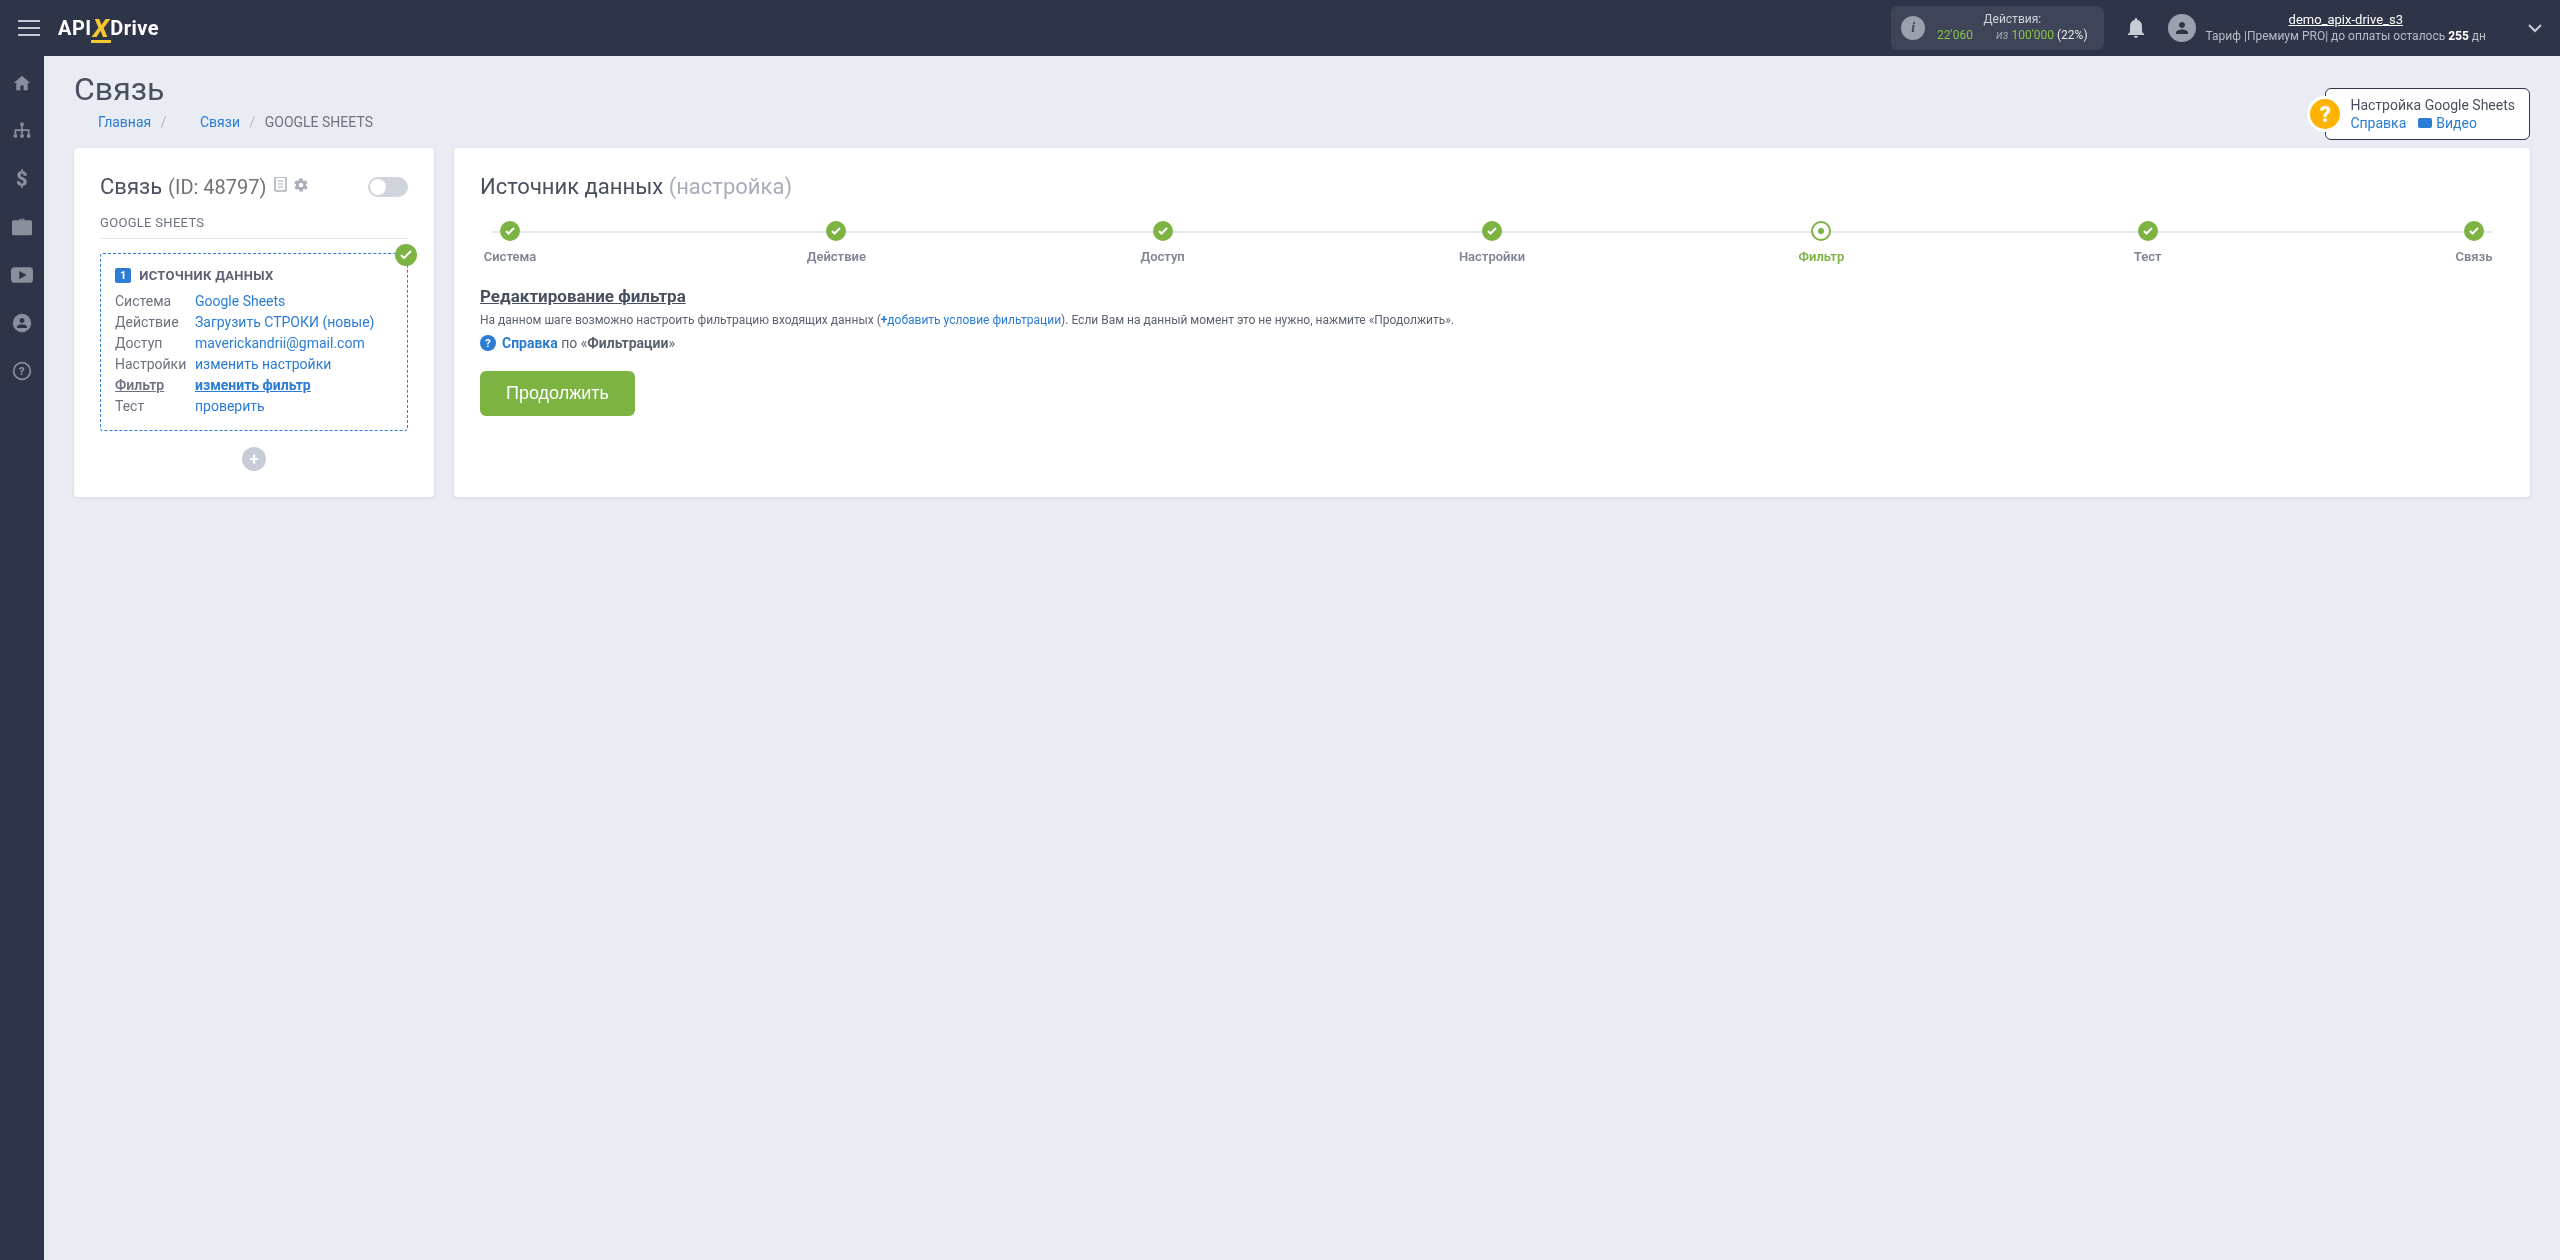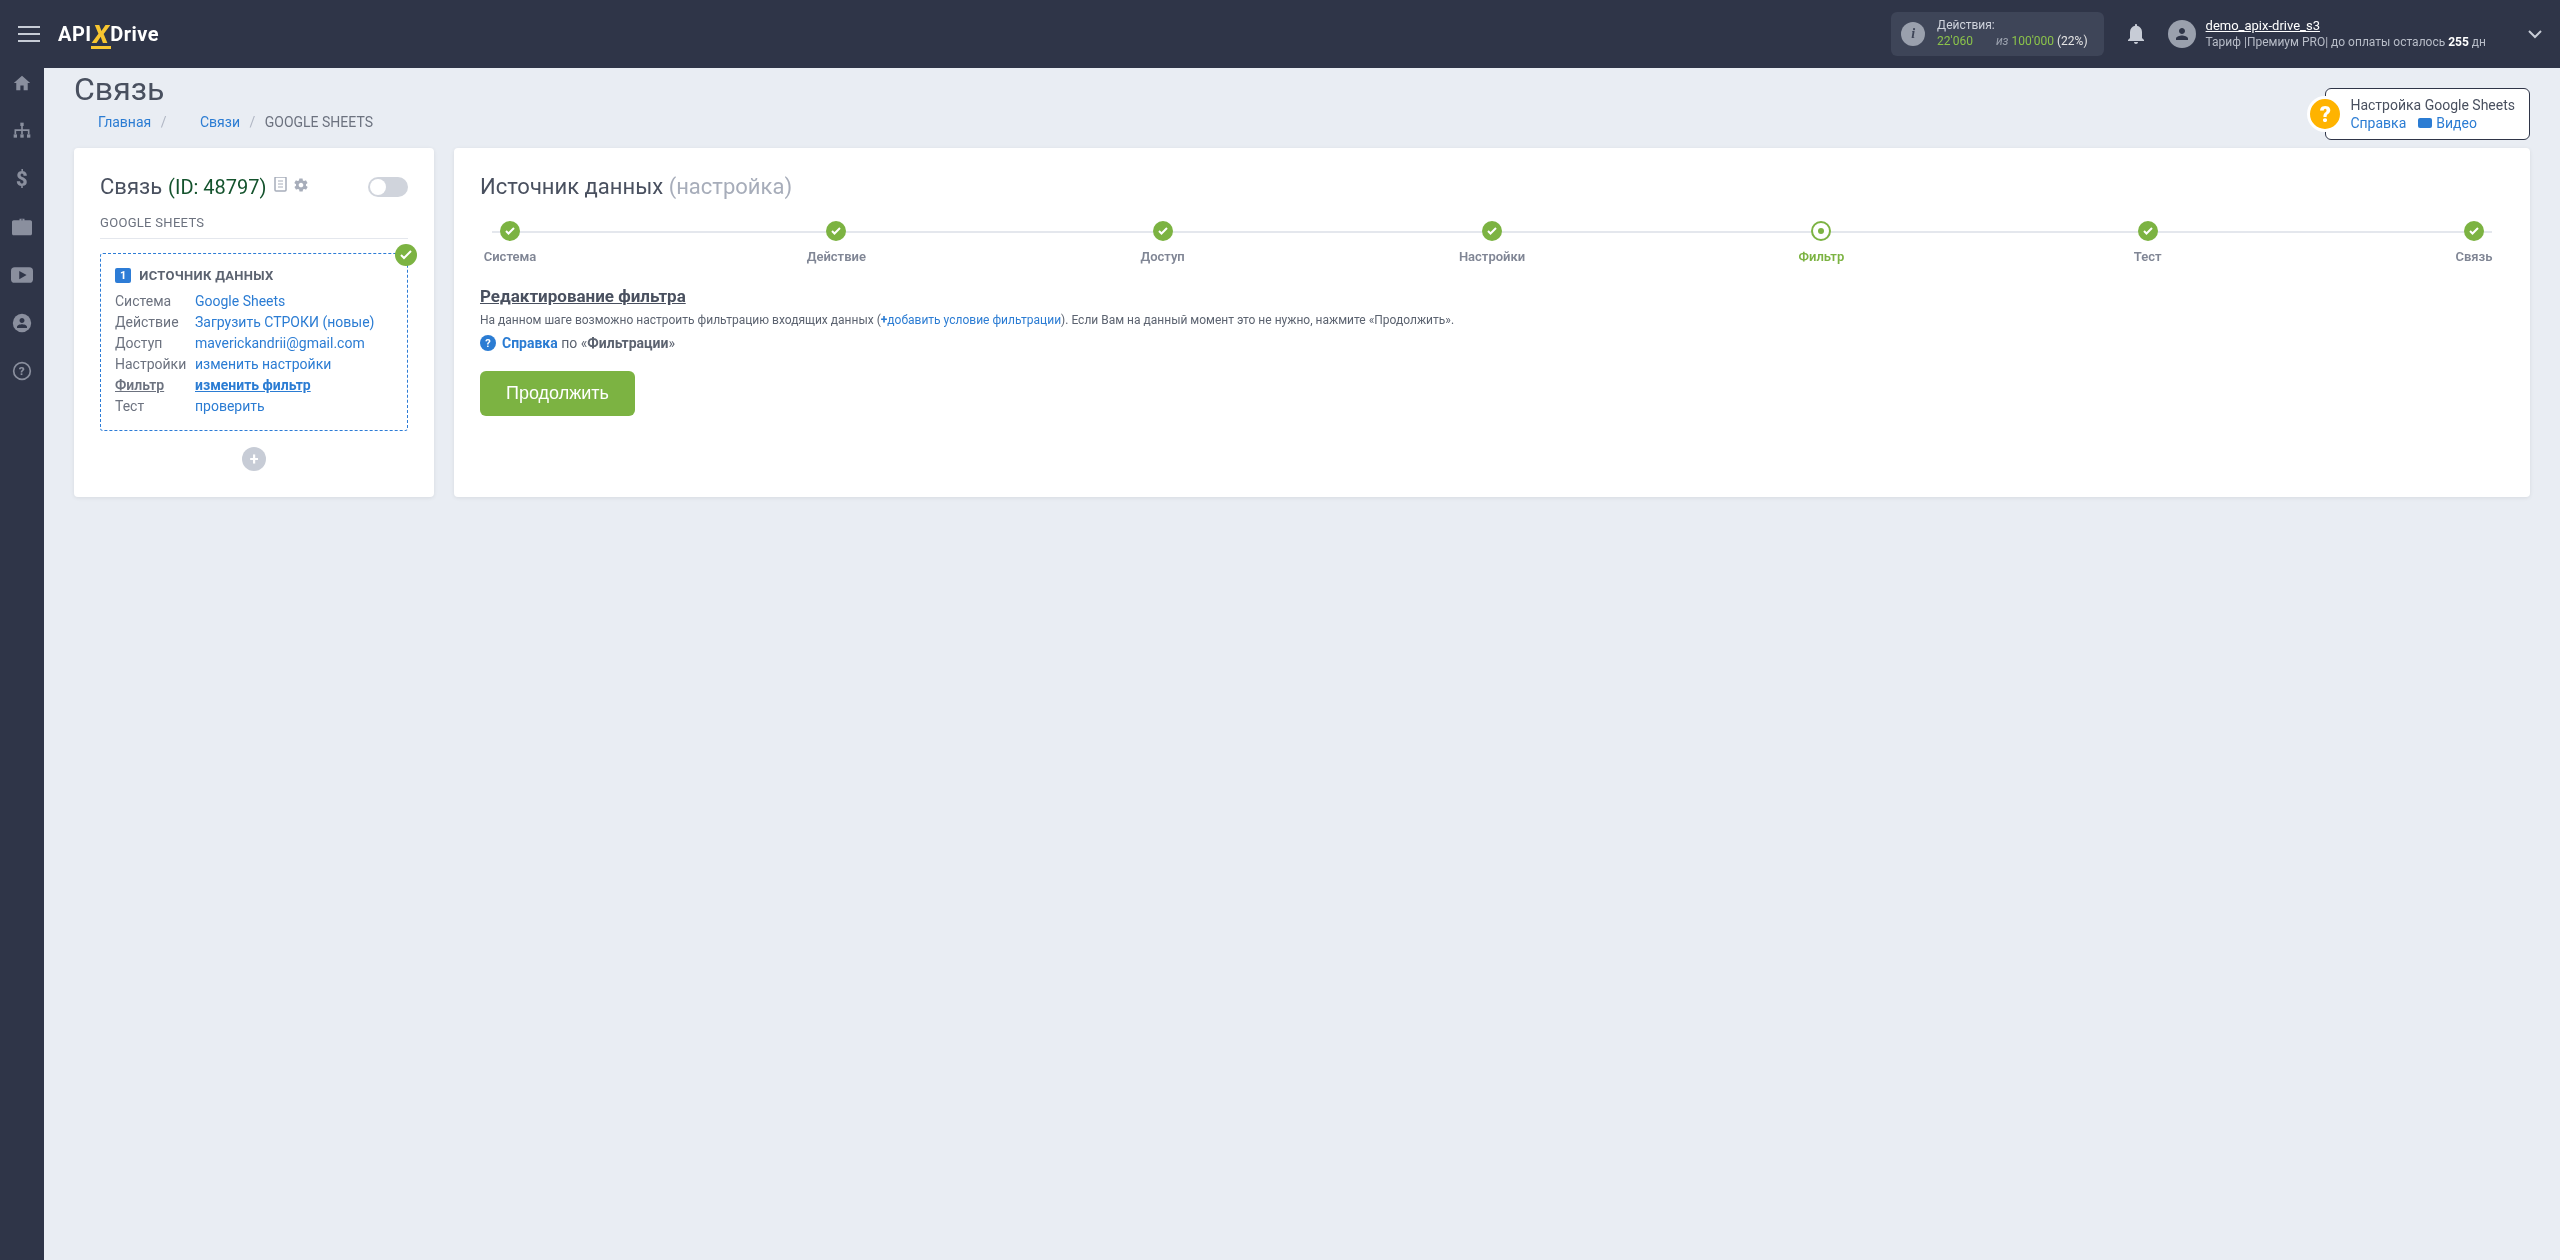--- a/index.html
+++ b/index.html
@@ -1,19 +1,19 @@
 <!DOCTYPE html>
 <html><head>
 <meta charset="utf-8">
 <style>
 * { box-sizing: border-box; margin: 0; padding: 0; }
 body { font-family: -apple-system, BlinkMacSystemFont, "Segoe UI", Roboto, Arial, sans-serif; background: #e9edf3; color: #515a6e; font-size: 14px; overflow: hidden; }
 
 
-.topbar { position: fixed; top: 0; left: 0; right: 0; height: 68px; background: #2f3548; display: flex; align-items: center; padding: 0 18px; z-index: 100; color: #fff; }
+.topbar { position: fixed; top: 0; left: 0; right: 0; height: 56px; background: #2f3548; display: flex; align-items: center; padding: 0 18px; z-index: 100; color: #fff; text-align: center; }
 .menu-burger { cursor: pointer; margin-right: 18px; }
 .menu-burger svg { display: block; }
 .logo { display: flex; align-items: center; font-weight: 700; font-size: 20px; letter-spacing: 0.5px; }
 .logo .x { color: #f8c630; font-weight: 800; font-style: italic; margin: 0 1px; position: relative; font-size: 26px; line-height: 1; }
 .logo .x::after { content:""; position:absolute; left:-2px; right:-2px; bottom:-2px; height:3px; background:#f8c630;}
 .topbar-right { margin-left: auto; display: flex; align-items: center; gap: 22px; }
 .actions-pill { background: #3e4558; border-radius: 6px; padding: 6px 16px 6px 10px; display: flex; align-items: center; gap: 12px; }
 .info-circle { width: 24px; height: 24px; border-radius: 50%; background: #9aa0ad; display: flex; align-items: center; justify-content: center; font-weight: 900; font-style: italic; font-size: 14px; color: #3e4558; font-family: Georgia, serif;}
 .actions-text { font-size: 12px; line-height: 1.3; }
 .actions-text .l1 { color: #cfd3dc; }
@@ -43,21 +43,21 @@
 .breadcrumb .sep { color: #b0b6c3; margin: 0 6px; }
 .breadcrumb .cur { color: #6c727f; }
 
 .cols { display: flex; gap: 20px; }
 .card { background: #fff; border-radius: 4px; box-shadow: 0 1px 4px rgba(0,0,0,0.08); padding: 26px; }
 .card-left { width: 360px; flex-shrink: 0; }
 .card-right { flex: 1; }
 
 .card-left .hrow { display: flex; align-items: center; gap: 6px; margin-bottom: 16px; }
 .card-left h2 { font-size: 22px; font-weight: 400; color: #49505f; }
-.card-left .id { color: #14532d; font-size: 20px; }
+.card-left .id { color: #737373; font-size: 20px; }
 .icon-mini { color: #a7adba; cursor: pointer; }
 .toggle { margin-left: auto; width: 40px; height: 20px; background: #d0d4dc; border-radius: 10px; position: relative; cursor: pointer; }
 .toggle::after { content: ""; position: absolute; width: 16px; height: 16px; background: #fff; border-radius: 50%; top: 2px; left: 2px; }
 .subname { font-size: 13px; color: #6c727f; letter-spacing: 0.3px; padding-bottom: 8px; border-bottom: 1px solid #e4e7ed; margin-bottom: 14px; }
 
 .src-box { border: 1.5px dashed #2d7cd6; border-radius: 3px; padding: 14px 14px 16px; position: relative; }
 .src-box .check { position: absolute; top: -10px; right: -10px; width: 22px; height: 22px; border-radius: 50%; background: #7cb342; display: flex; align-items: center; justify-content: center; }
 .src-head { display: flex; align-items: center; gap: 8px; margin-bottom: 10px; }
 .badge-num { background: #2d7cd6; color: #fff; font-size: 11px; font-weight: 700; padding: 1px 5px; border-radius: 2px; }
 .src-head-title { font-size: 13px; font-weight: 700; color: #5c6370; letter-spacing: 0.3px; }

